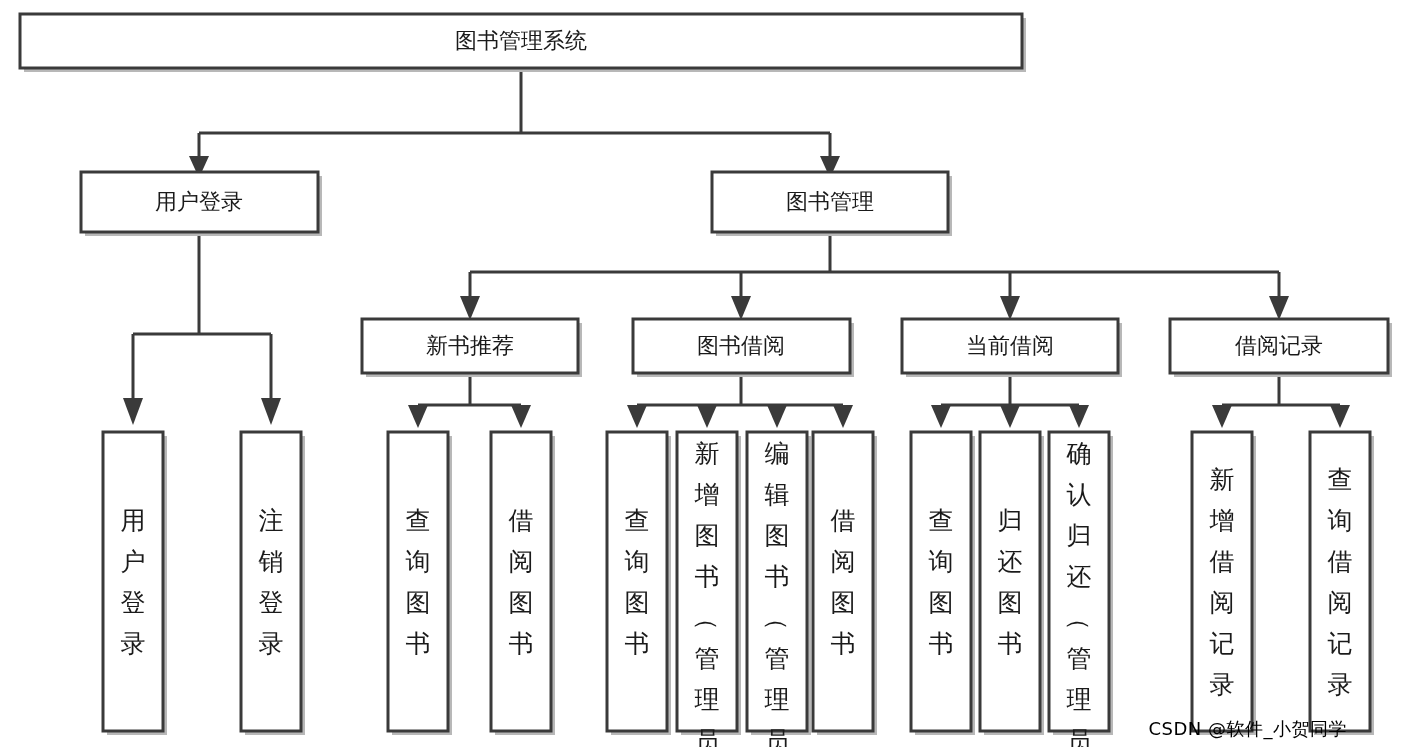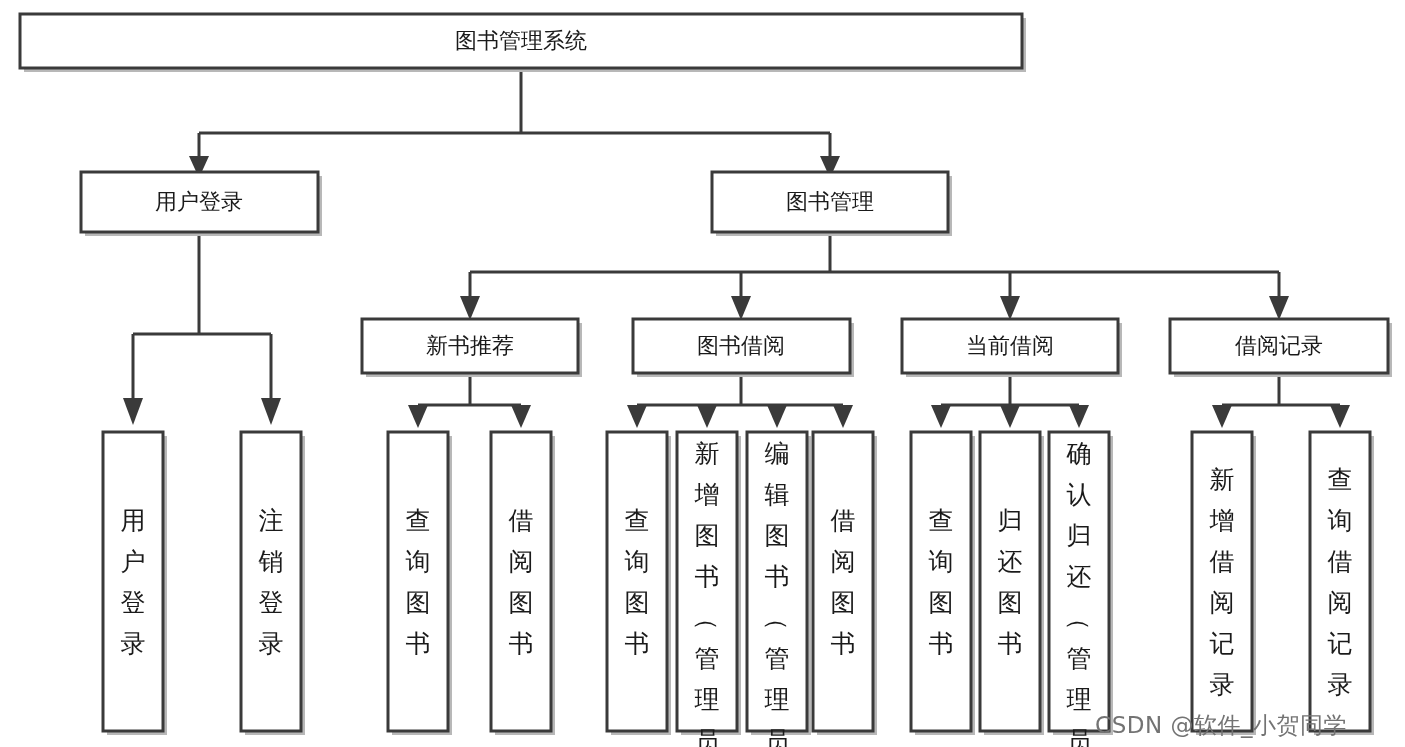--- a/index.html
+++ b/index.html
@@ -54,22 +54,22 @@
   }
   .link-arrow {
     fill: #3a3a3a;
     stroke: none;
   }
   .watermark {
     position: absolute;
     right: 8px;
     bottom: 6px;
     font-family: "DejaVu Sans", "Liberation Sans", sans-serif;
-    font-size: 23px;
-    color: #737373;
+    font-size: 18px;
+    color: #000000;
     white-space: nowrap;
     letter-spacing: 0.5px;
   }
 </style>
 </head>
 <body>
 
 <div id="diagram-root">
   <svg class="diagram" viewBox="0 0 1405 747" xmlns="http://www.w3.org/2000/svg">
 

